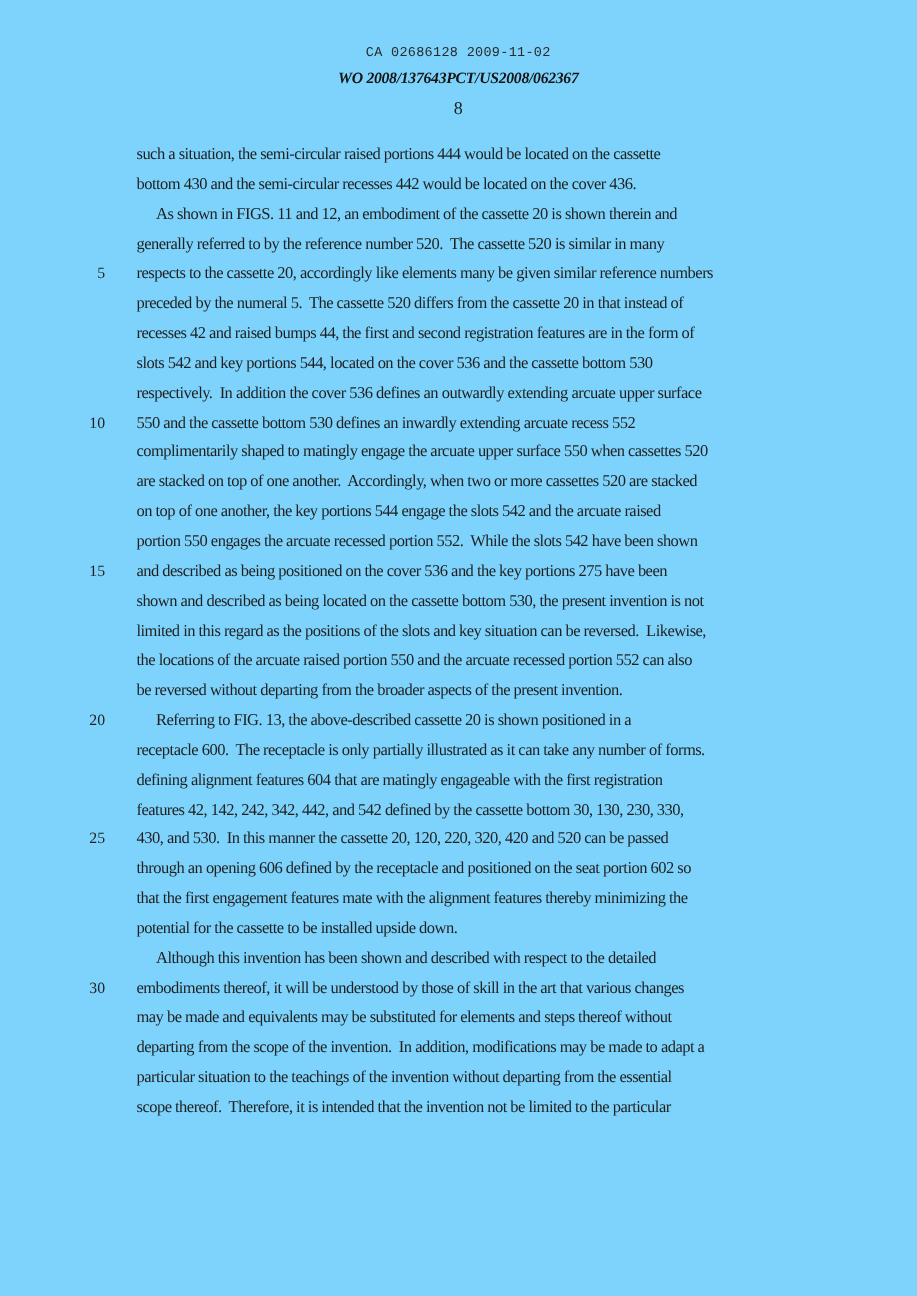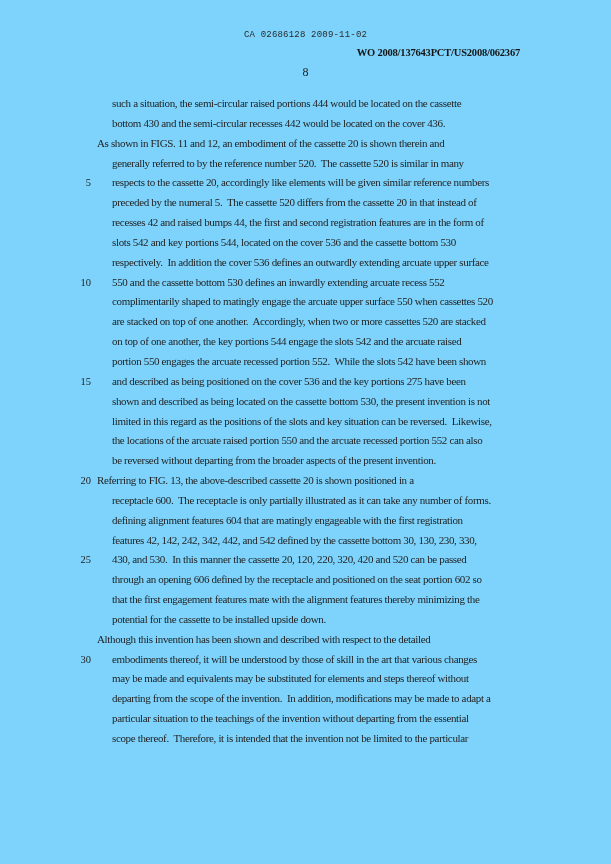--- a/index.html
+++ b/index.html
@@ -27,26 +27,27 @@
     font-size: 9px;
     letter-spacing: 0.2px;
     color: #2a2a2a;
   }
   .pub-row {
     position: absolute;
     top: 47px;
     left: 91px;
     right: 91px;
     display: flex;
-    justify-content: flex-end;
+    justify-content: center;
     font-family: "Liberation Serif", serif;
     font-weight: bold;
     font-size: 10.5px;
     letter-spacing: -0.2px;
     color: #141414;
+    font-style: italic;
   }
   .page-number {
     position: absolute;
     top: 65px;
     left: 0;
     width: 611px;
     text-align: center;
     font-size: 12px;
     color: #1f1f1f;
   }
@@ -58,23 +59,22 @@
   }
   .line {
     position: relative;
     height: 19.85px;
     line-height: 19.85px;
     padding-left: 91px;
     font-size: 11px;
     letter-spacing: -0.35px;
     white-space: pre;
     color: #1f1f1f;
-    margin-left: 21px;
   }
-  .line.indent { padding-left: 76px; font-family: Liberation Serif, serif; }
+  .line.indent { padding-left: 104px; font-family: Liberation Serif, serif; }
   .lnum {
     position: absolute;
     left: 40px;
     top: 0;
     width: 30px;
     text-align: right;
     letter-spacing: 0;
     font-size: 10.5px;
     color: #1f1f1f;
   }
@@ -91,21 +91,21 @@
     <span>PCT/US2008/062367</span>
   </div>
 
   <div class="page-number">8</div>
 
   <div class="body-text">
     <div class="line"><span class="lnum"></span><span>such a situation, the semi-circular raised portions 444 would be located on the cassette</span></div>
     <div class="line"><span class="lnum"></span><span>bottom 430 and the semi-circular recesses 442 would be located on the cover 436.</span></div>
     <div class="line indent"><span class="lnum"></span><span>As shown in FIGS. 11 and 12, an embodiment of the cassette 20 is shown therein and</span></div>
     <div class="line"><span class="lnum"></span><span>generally referred to by the reference number 520.  The cassette 520 is similar in many</span></div>
-    <div class="line"><span class="lnum">5</span><span>respects to the cassette 20, accordingly like elements will be given similar reference numbers</span></div>
+    <div class="line"><span class="lnum">5</span><span>respects to the cassette 20, accordingly like elements many be given similar reference numbers</span></div>
     <div class="line"><span class="lnum"></span><span>preceded by the numeral 5.  The cassette 520 differs from the cassette 20 in that instead of</span></div>
     <div class="line"><span class="lnum"></span><span>recesses 42 and raised bumps 44, the first and second registration features are in the form of</span></div>
     <div class="line"><span class="lnum"></span><span>slots 542 and key portions 544, located on the cover 536 and the cassette bottom 530</span></div>
     <div class="line"><span class="lnum"></span><span>respectively.  In addition the cover 536 defines an outwardly extending arcuate upper surface</span></div>
     <div class="line"><span class="lnum">10</span><span>550 and the cassette bottom 530 defines an inwardly extending arcuate recess 552</span></div>
     <div class="line"><span class="lnum"></span><span>complimentarily shaped to matingly engage the arcuate upper surface 550 when cassettes 520</span></div>
     <div class="line"><span class="lnum"></span><span>are stacked on top of one another.  Accordingly, when two or more cassettes 520 are stacked</span></div>
     <div class="line"><span class="lnum"></span><span>on top of one another, the key portions 544 engage the slots 542 and the arcuate raised</span></div>
     <div class="line"><span class="lnum"></span><span>portion 550 engages the arcuate recessed portion 552.  While the slots 542 have been shown</span></div>
     <div class="line"><span class="lnum">15</span><span>and described as being positioned on the cover 536 and the key portions 275 have been</span></div>

